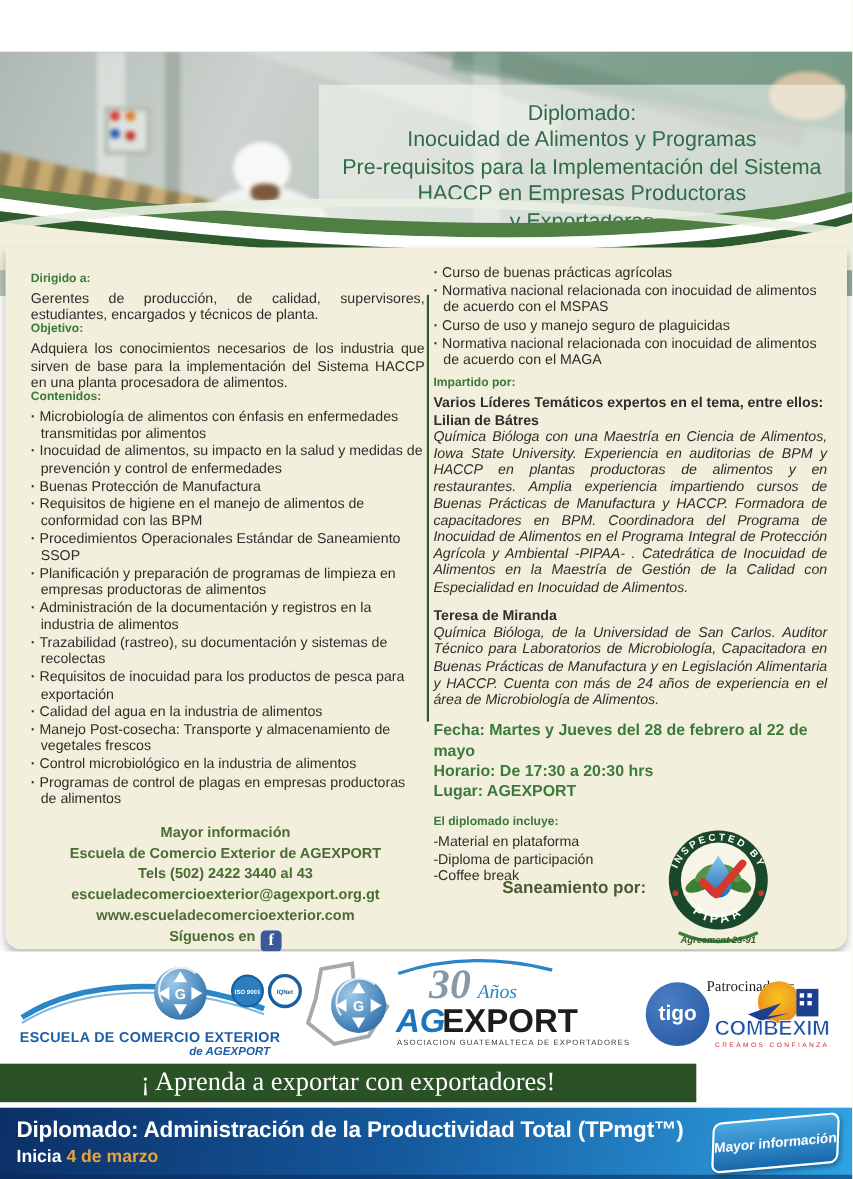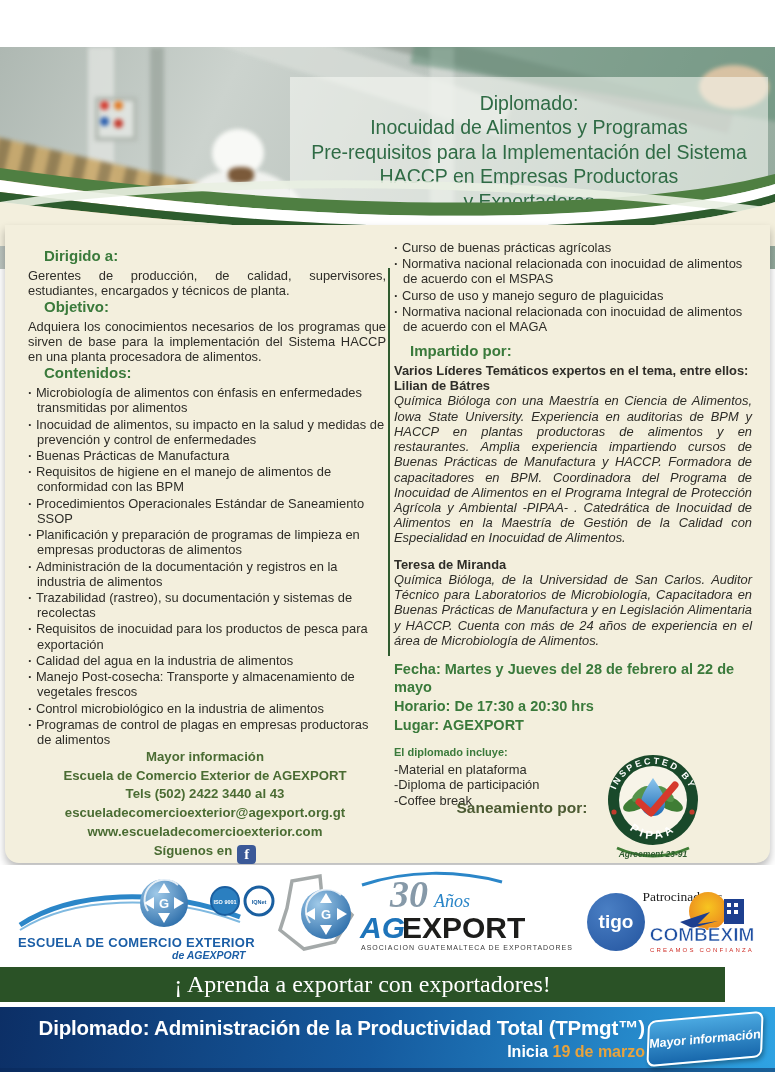--- a/index.html
+++ b/index.html
@@ -39,21 +39,21 @@
   .ribbon{position:absolute; top:168px; left:0; width:775px; height:78px;}
 
   
   .panel{position:absolute; top:225px; left:5px; width:765px; height:638px; background:var(--cream);
     border-radius:0 0 14px 14px; box-shadow:0 5px 9px rgba(0,0,0,0.28);}
   .divider{position:absolute; left:388px; top:268px; width:2px; height:388px; background:var(--divider_green);}
 
   .col{position:absolute; color:var(--body_text); font-size:12.9px; line-height:1.18;}
   .col-left{top:247px; left:28px; width:358px;}
   .col-right{top:240px; left:394px; width:358px;}
-  h2.sec{color:var(--heading_green); font-size:15px; margin:0 16px 3px; font-weight:bold;}
+  h2.sec{color:var(--heading_green); font-size:11px; margin:0 0 3px; font-weight:bold;}
   .mt{margin-top:13px;}
   .just{text-align:justify;}
   ul.dots{list-style:none;}
   ul.dots li{padding-left:9px; text-indent:-9px; margin-bottom:1px;}
   ul.dots li::before{content:"· "; font-weight:bold;}
   .bold{font-weight:bold;}
   .biopara{text-align:justify; margin-bottom:11px;font-style:italic;}
   .sched{color:var(--heading_green); font-weight:bold; font-size:14.5px; line-height:1.28; margin-top:12px;}
   .incl-h{color:var(--heading_green); font-weight:bold; font-size:11px; margin:12px 0 3px;}
   .incl li{list-style:none; line-height:1.18;}
@@ -71,27 +71,27 @@
   .footer{position:absolute; top:865px; left:0; width:775px; height:102px; background:#fff;}
   .esc-logo{position:absolute; left:12px; top:8px;}
   .agx-logo{position:absolute; left:262px; top:2px;}
   .patro{position:absolute; left:600px; top:24px; width:165px; text-align:center;
     font-family:"Liberation Serif",serif; font-size:13.5px; color:#1d1d1d;}
   .tigo{position:absolute; left:587px; top:28px; width:58px; height:58px; border-radius:50%;
     background:radial-gradient(circle at 35% 30%, #4a7fc4, #2d5fa8 75%);
     color:#fff; font-weight:bold; font-size:19px; text-align:center; line-height:58px;}
   .combexim{position:absolute; left:632px; top:26px;}
 
-  .greenbar{position:absolute; top:967px; left:0; width:725px; height:35px; background:var(--bar_green);
+  .greenbar{position:absolute; top:967px; left:0; width:633px; height:35px; background:var(--bar_green);
     color:#fff; font-family:"Liberation Serif",serif; font-size:24px; text-align:center; line-height:35px;}
 
   .banner{position:absolute; top:1007px; left:0; width:775px; height:65px;
     background:linear-gradient(100deg, var(--banner_blue_dark) 0%, #155a9e 48%, var(--banner_blue_light) 100%);
     box-shadow:inset 0 -4px 0 rgba(10,40,90,.55);}
-  .banner-text{position:absolute; left:15px; top:9px; width:630px; text-align:right; color:#fff;}
+  .banner-text{position:absolute; left:15px; top:9px; width:630px; text-align:left; color:#fff;}
   .banner-title{font-size:20.5px; font-weight:bold; letter-spacing:-.2px;}
   .banner-sub{font-size:16px; font-weight:bold; margin-top:3px;}
   .banner-sub .date{color:var(--date_orange);}
   .banner-btn{position:absolute; right:12px; top:9px; width:116px; height:46px;
     background:linear-gradient(180deg,#4aa8e0,#1868ac); border:2px solid #fff; border-radius:8px;
     transform:rotate(-5deg) skewX(-7deg); color:#fff; font-weight:bold; font-size:12.5px; line-height:1.15;
     display:flex; align-items:center; justify-content:center; text-align:center; cursor:pointer;
     box-shadow:2px 3px 4px rgba(0,0,0,.3);}
 </style>
 </head>
@@ -134,26 +134,26 @@
     <path d="M0,34 C160,52 330,70 520,66 C650,62 730,48 775,34 L775,78 L0,78 Z" fill="#f3efdd"></path>
   </svg>
 
   <div class="panel"></div>
   <div class="divider"></div>
 
   <div class="col col-left">
     <h2 class="sec">Dirigido a:</h2>
     <p class="just">Gerentes de producción, de calidad, supervisores, estudiantes, encargados y técnicos de planta.</p>
     <h2 class="sec mt">Objetivo:</h2>
-    <p class="just">Adquiera los conocimientos necesarios de los programas que sirven de base para la implementación del Sistema HACCP en una planta procesadora de alimentos.</p>
+    <p class="just">Adquiera los conocimientos necesarios de los industria que sirven de base para la implementación del Sistema HACCP en una planta procesadora de alimentos.</p>
     <h2 class="sec mt">Contenidos:</h2>
     <ul class="dots">
       <li>Microbiología de alimentos con énfasis en enfermedades transmitidas por alimentos</li>
       <li>Inocuidad de alimentos, su impacto en la salud y medidas de prevención y control de enfermedades</li>
-      <li>Buenas Prácticas de Manufactura</li>
+      <li>Buenas Protección de Manufactura</li>
       <li>Requisitos de higiene en el manejo de alimentos de conformidad con las BPM</li>
       <li>Procedimientos Operacionales Estándar de Saneamiento SSOP</li>
       <li>Planificación y preparación de programas de limpieza en empresas productoras de alimentos</li>
       <li>Administración de la documentación y registros en la industria de alimentos</li>
       <li>Trazabilidad (rastreo), su documentación y sistemas de recolectas</li>
       <li>Requisitos de inocuidad para los productos de pesca para exportación</li>
       <li>Calidad del agua en la industria de alimentos</li>
       <li>Manejo Post-cosecha: Transporte y almacenamiento de vegetales frescos</li>
       <li>Control microbiológico en la industria de alimentos</li>
       <li>Programas de control de plagas en empresas productoras de alimentos</li>
@@ -293,19 +293,19 @@
     </svg>
   </div>
 
   <div class="greenbar">¡ Aprenda a exportar con exportadores!</div>
 
   <div class="banner">
     <div class="banner-text">
       <div class="banner-title">Diplomado: Administración de la Productividad Total (TPmgt™)</div>
       <div class="banner-sub">
         <span>Inicia</span>
-        <span class="date">19 de marzo</span>
+        <span class="date">4 de marzo</span>
       </div>
     </div>
     <div class="banner-btn">Mayor información</div>
   </div>
 
 </div>
 
 </body></html>

